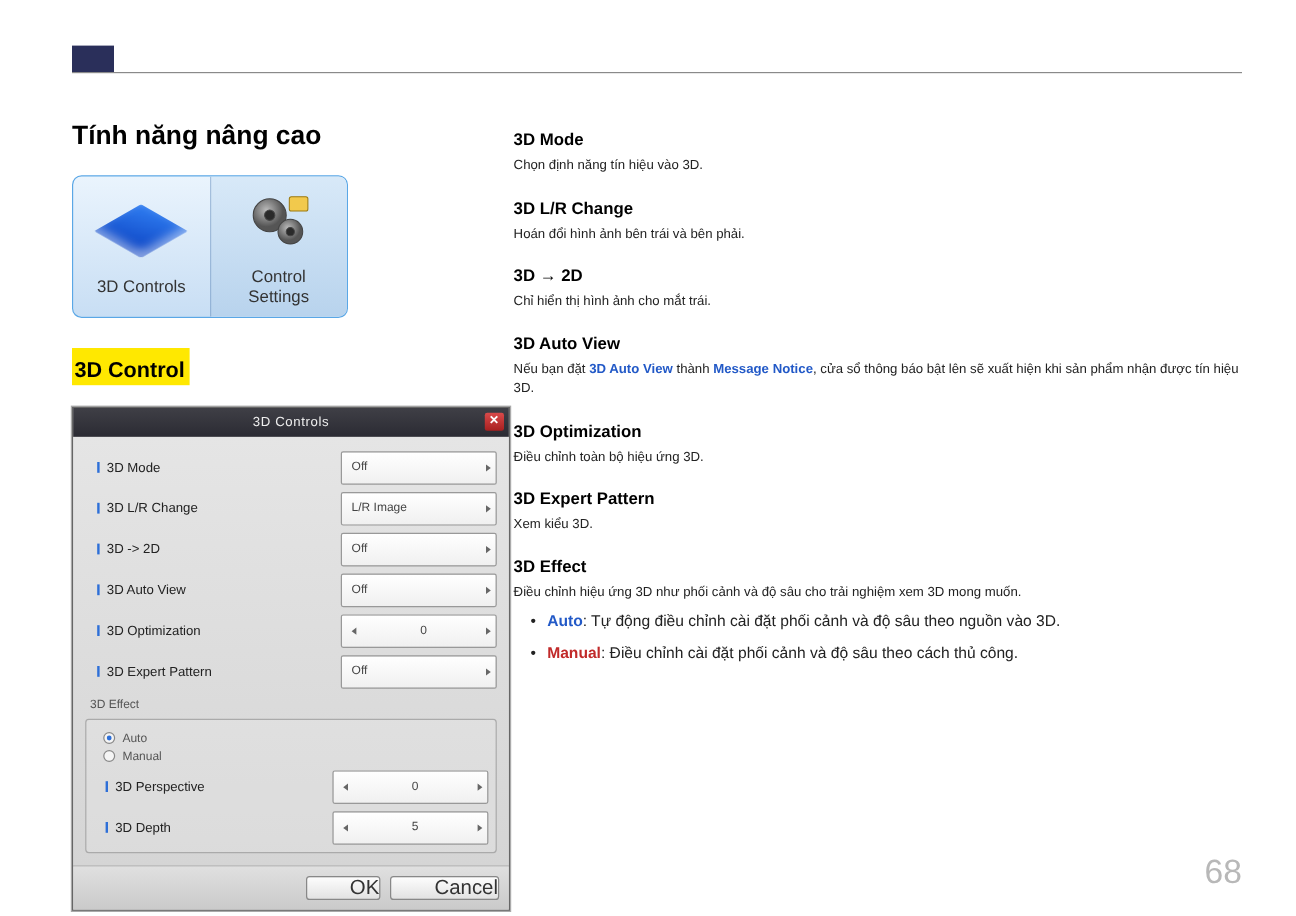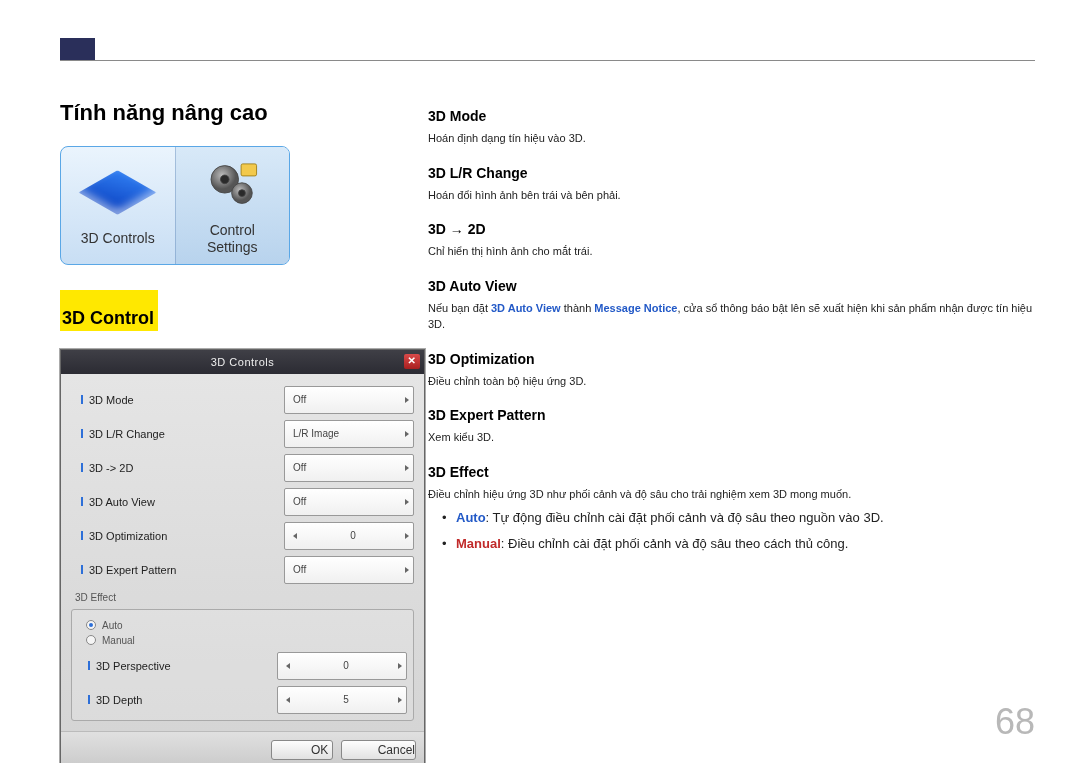--- a/index.html
+++ b/index.html
@@ -78,21 +78,21 @@
     color: #333;
     text-align: center;
     line-height: 1.2;
     font-weight: 500;
     font-family: 'Segoe UI', Arial, sans-serif;
   }
   .sub-title {
     font-size: 18px;
     font-weight: bold;
     background: #ffe800;
-    padding: 18px 4px 2px 2px;
+    padding: 8px 4px 2px 2px;
     display: inline-block;
     margin-bottom: 18px;
   }
   
   .dialog {
     width: 365px;
     border: 1px solid #666;
     background: #d0d0d0;
     font-size: 11px;
     font-family: Tahoma, Arial, sans-serif;
@@ -186,41 +186,41 @@
     display: flex;
     justify-content: flex-end;
     gap: 8px;
     border-top: 1px solid #bbb;
   }
   .btn {
     min-width: 62px; height: 20px;
     background: linear-gradient(#fdfdfd,#e2e2e2);
     border: 1px solid #888;
     border-radius: 3px;
-    font-size: 12px;
+    font-size: 17px;
     display:flex; align-items:center; justify-content:center;
     color:#333;
     padding-left:36px;
   }
   
   .rightcol { flex: 1; padding-top: 4px; }
   .def-title { font-size: 14px; font-weight: bold; margin-bottom: 6px; margin-top: 4px; }
   .def-body { font-size: 11px; color: #222; margin-bottom: 18px; line-height: 1.5; }
   .def-body .kw { color: #2259c7; font-weight: bold; }
   .def-list { list-style: none; margin-top: 6px; }
   .def-list li { font-size: 13px; color:#222; margin-bottom: 6px; padding-left: 28px; position: relative; }
   .def-list li::before { content:"•"; position:absolute; left: 14px; }
   .def-list .kw { font-weight: bold; }
   .def-list .kwr { color:#c12a2a; }
   .def-list .kwb { color:#2259c7; }
   .page-num {
     position: absolute;
     right: 45px;
     bottom: 20px;
-    font-size: 36px;
+    font-size: 28px;
     color: #b8b8b8;
     font-weight: 300;
   }
 </style>
 </head>
 <body>
 
 <div class="header-block"></div>
 <div class="header-rule"></div>
 
@@ -347,21 +347,21 @@
       </div>
       <div class="dlg-buttons">
         <div class="btn">OK</div>
         <div class="btn">Cancel</div>
       </div>
     </div>
   </div>
 
   <div class="rightcol">
     <div class="def-title">3D Mode</div>
-    <div class="def-body">Hoán định dạng tín hiệu vào 3D.</div>
+    <div class="def-body">Chọn định năng tín hiệu vào 3D.</div>
 
     <div class="def-title">3D L/R Change</div>
     <div class="def-body">Hoán đổi hình ảnh bên trái và bên phải.</div>
 
     <div class="def-title">3D → 2D</div>
     <div class="def-body">Chỉ hiển thị hình ảnh cho mắt trái.</div>
 
     <div class="def-title">3D Auto View</div>
     <div class="def-body">
       <span>Nếu bạn đặt </span><span class="kw">3D Auto View</span><span> thành </span><span class="kw">Message Notice</span><span>, cửa sổ thông báo bật lên sẽ xuất hiện khi sản phẩm nhận được tín hiệu 3D.</span>

